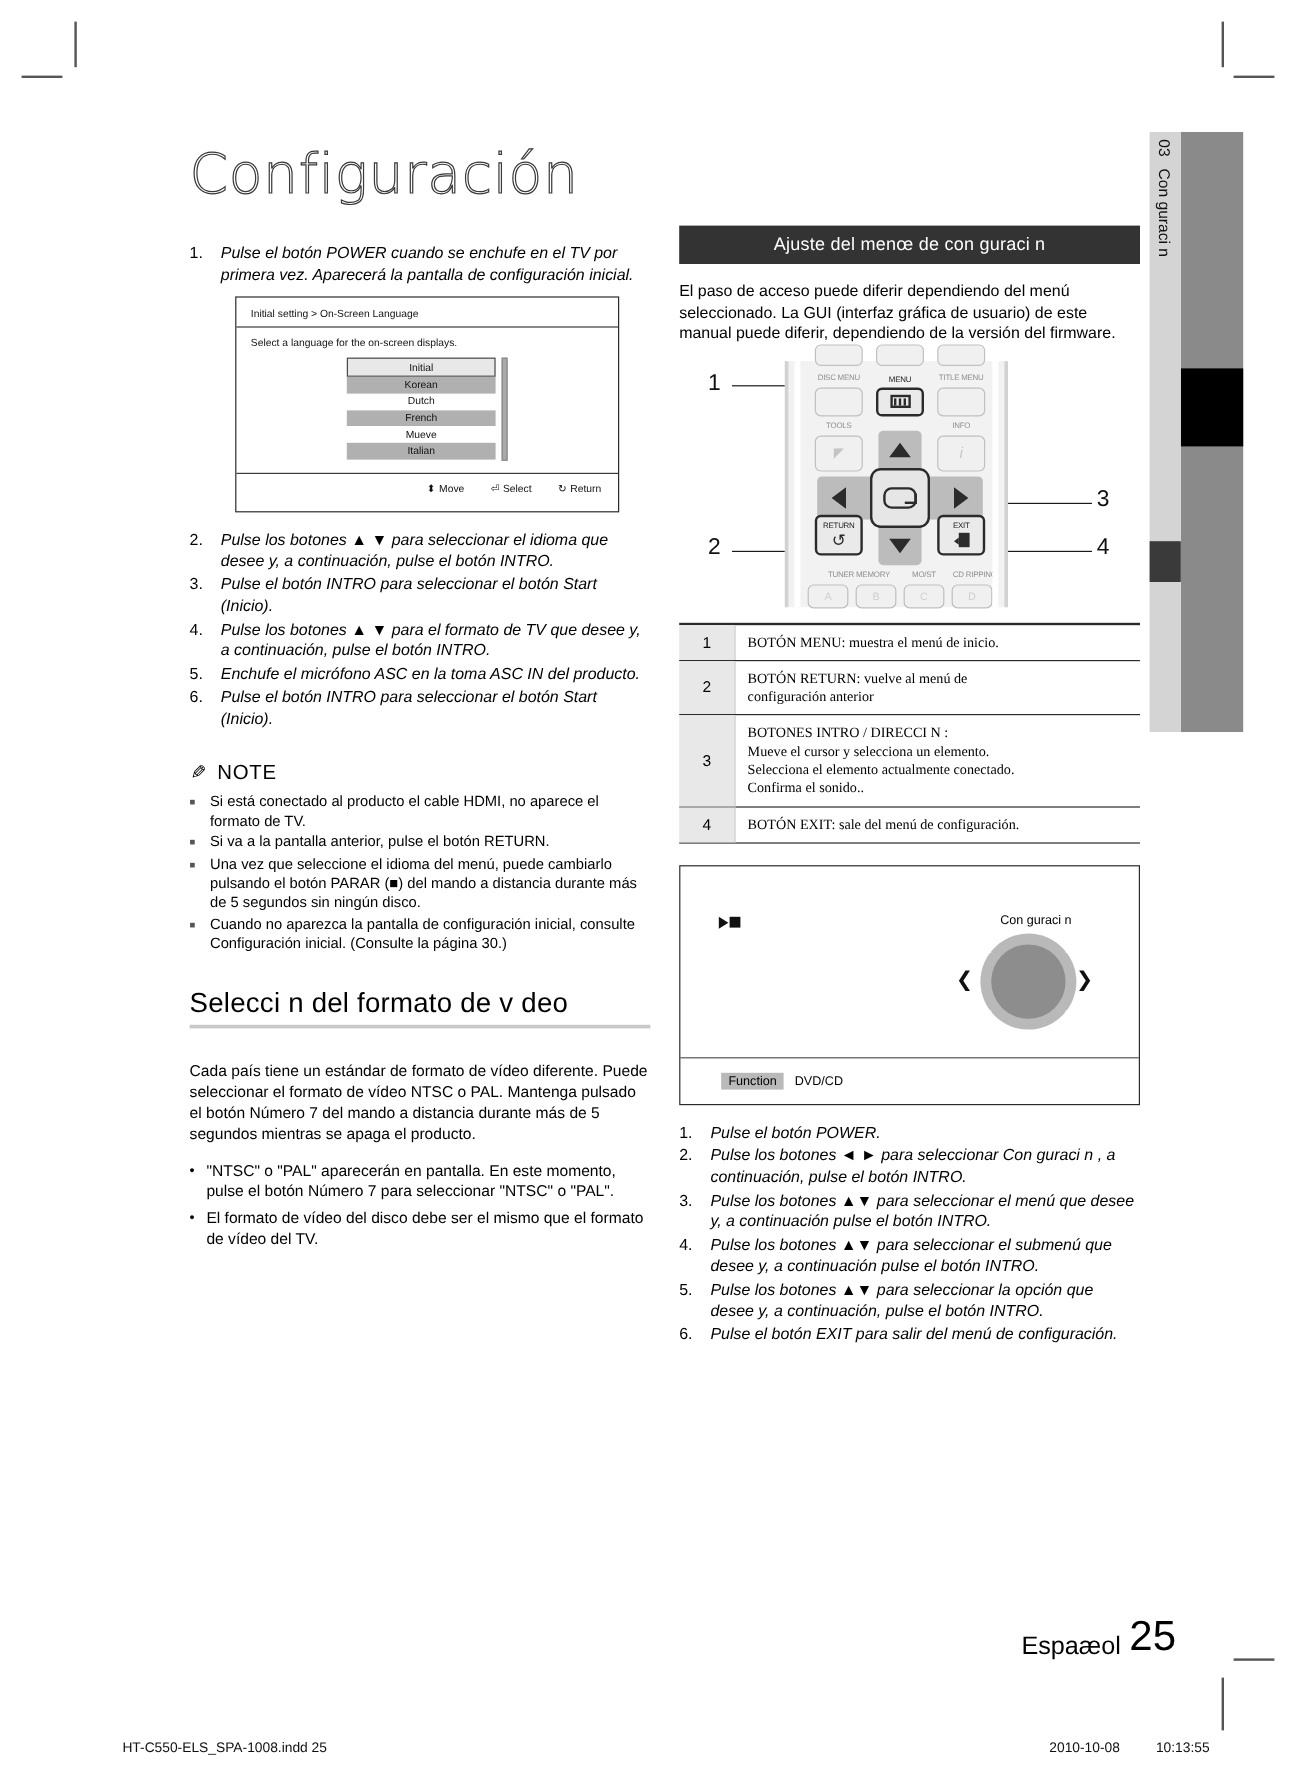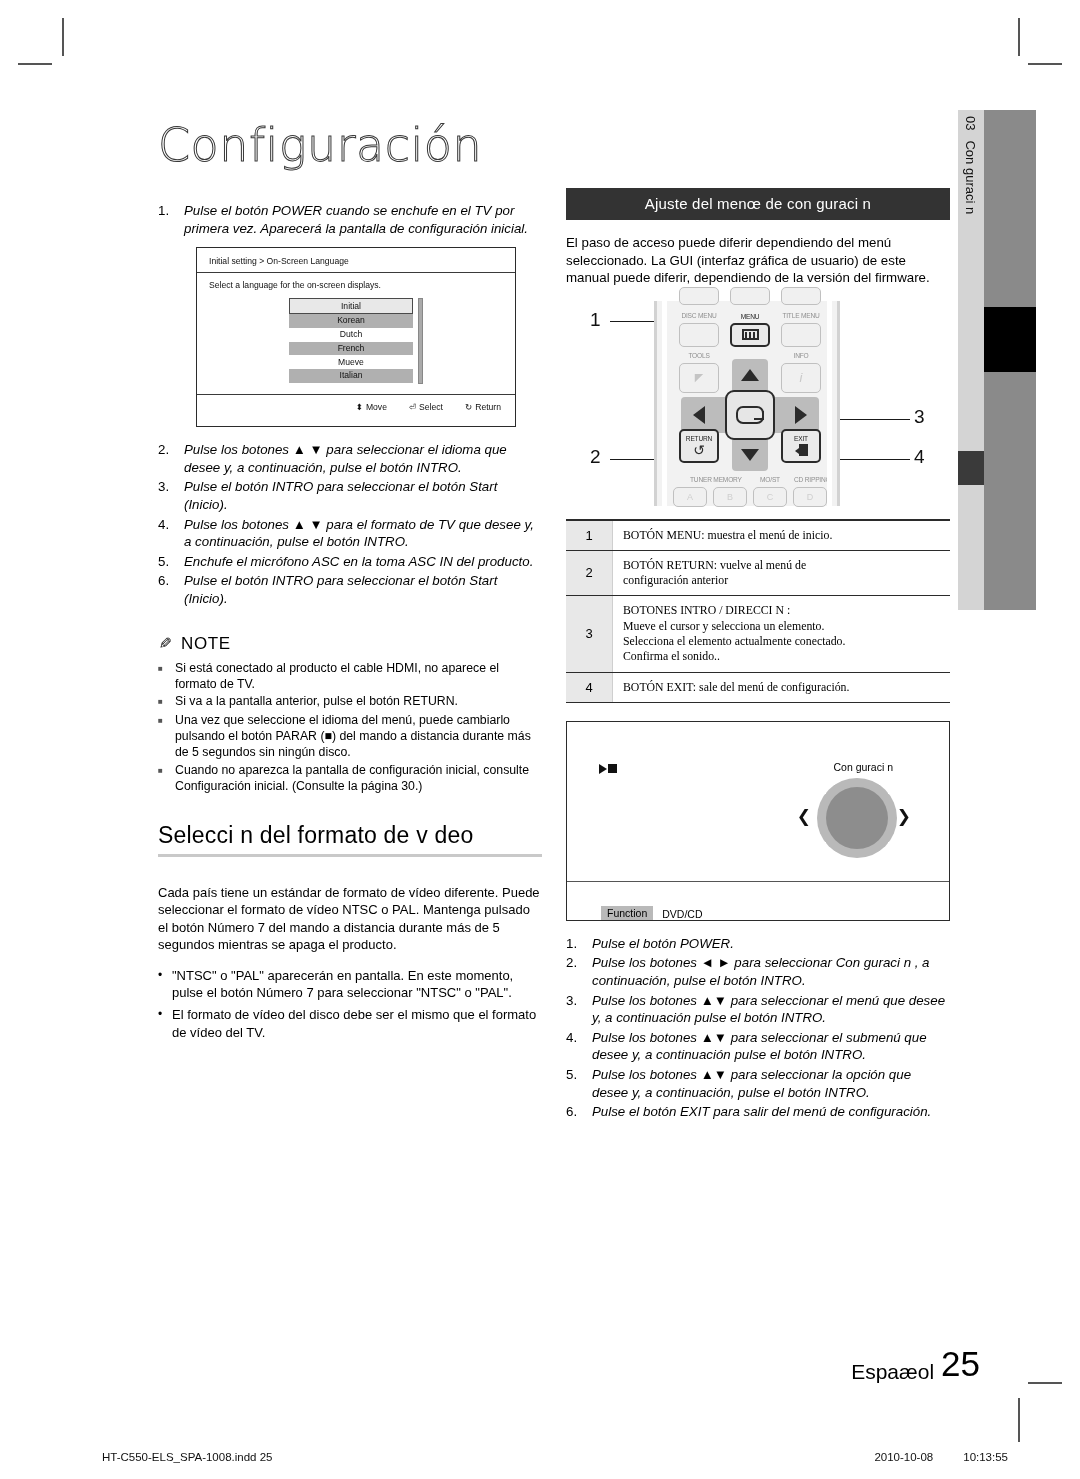--- a/index.html
+++ b/index.html
@@ -477,21 +477,21 @@
     top: 84px;
   }
   #tv-chev-l { right: 138px; }
   #tv-chev-r { right: 38px; }
   #tv-bottombar {
     position: absolute;
     left: 0; right: 0; bottom: 0;
     height: 38px;
     border-top: 1px solid #555;
     display: flex;
-    align-items: flex-end;
+    align-items: center;
     padding-left: 34px;
     gap: 9px;
     font-size: 10.5px;
   }
   #tv-func-chip {
     background: #b9b9b9;
     padding: 1px 6px;
   }
 
   

